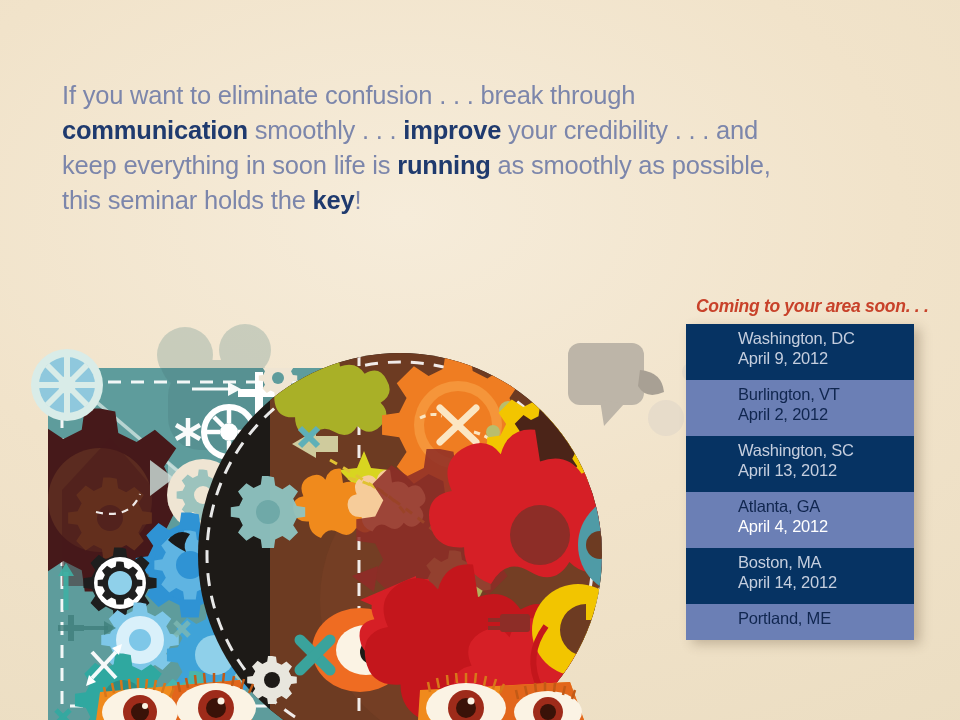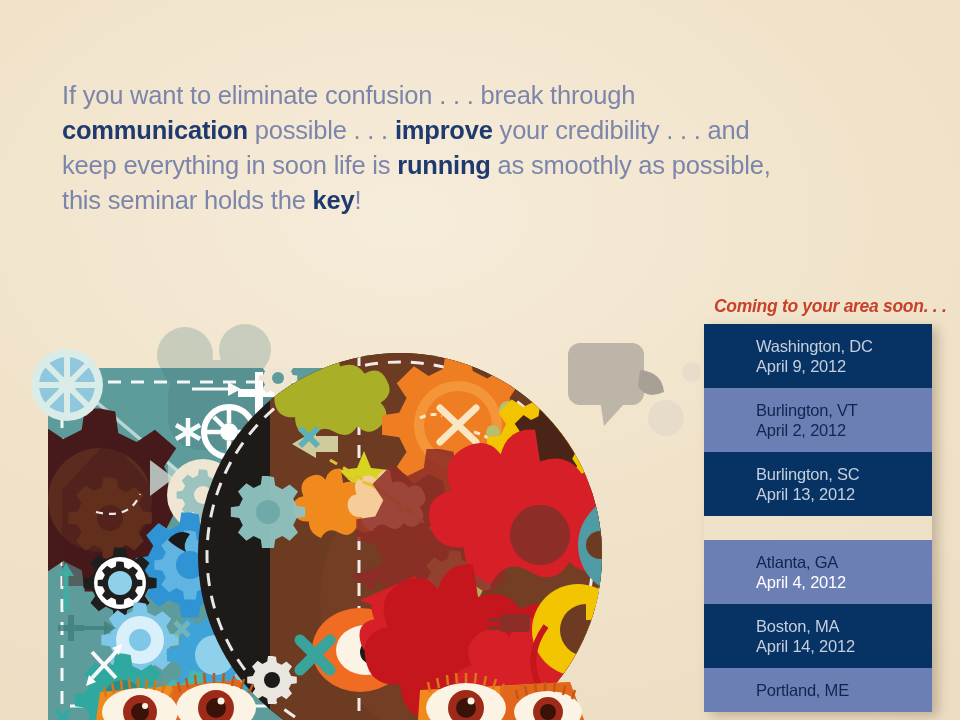--- a/index.html
+++ b/index.html
@@ -37,41 +37,41 @@
   }
   #headline .ln { display: block; white-space: nowrap; }
   #headline .hi {
     color: #1f3a6e;
     font-weight: bold;
   }
 
   
   #list-section {
     position: absolute;
-    left: 704px;
+    left: 686px;
     top: 296px;
     width: 230px;
   }
   #list-title {
     font-size: 17.5px;
     font-style: italic;
     font-weight: bold;
     color: #c8422a;
     letter-spacing: -0.3px;
     margin-left: 10px;
     margin-bottom: 7px;
     white-space: nowrap;
   }
   #city-list {
     position: relative;
     width: 228px;
     box-shadow: 6px 4px 11px rgba(90,70,45,0.30);
   }
   .city-row {
-    padding: 12px 0 12px 52px;
+    padding: 4px 0 12px 52px;
     box-sizing: border-box;
   }
   .city-row.dark  { background: #063363; }
   .city-row.light { background: #6b7fb5; }
   .city-row.dark .city-name,
   .city-row.dark .city-date  { color: #c5cede; }
   .city-row.light .city-name,
   .city-row.light .city-date { color: #10264f; }
   .city-name, .city-date {
     display: block;
@@ -581,41 +581,41 @@
             </g>
           </g>
         </g>
 
       </g>
     </svg>
   </div>
 
   <div id="headline" style="color: rgb(124, 134, 171);">
       <span class="ln"><span>If you want to eliminate confusion . . . break through</span></span>
-      <span class="ln"><span class="hi" style="color: rgb(31, 58, 110);">communication</span><span> possible . . . </span><span class="hi" style="color: rgb(31, 58, 110);">improve</span><span> your credibility . . . and</span></span>
+      <span class="ln"><span class="hi" style="color: rgb(31, 58, 110);">communication</span><span> smoothly . . . </span><span class="hi" style="color: rgb(31, 58, 110);">improve</span><span> your credibility . . . and</span></span>
       <span class="ln"><span>keep everything in soon life is </span><span class="hi" style="color: rgb(31, 58, 110);">running</span><span> as smoothly as possible,</span></span>
       <span class="ln"><span>this seminar holds the </span><span class="hi" style="color: rgb(31, 58, 110);">key</span><span>!</span></span>
     </div>
 
   <div id="list-section">
     <div id="list-title" style="color: rgb(200, 66, 42);">Coming to your area soon. . .</div>
     <div id="city-list">
         <div class="city-row dark" style="background: rgb(6, 51, 99);">
           <span class="city-name" style="color: rgb(197, 206, 222);">Washington, DC</span>
           <span class="city-date" style="color: rgb(197, 206, 222);">April 9, 2012</span>
         </div>
         <div class="city-row light" style="background: rgb(107, 127, 181);">
           <span class="city-name" style="color: rgb(16, 38, 79);">Burlington, VT</span>
           <span class="city-date" style="color: rgb(16, 38, 79);">April 2, 2012</span>
         </div>
         <div class="city-row dark" style="background: rgb(6, 51, 99);">
-          <span class="city-name" style="color: rgb(197, 206, 222);">Burlington, SC</span>
+          <span class="city-name" style="color: rgb(197, 206, 222);">Washington, SC</span>
           <span class="city-date" style="color: rgb(197, 206, 222);">April 13, 2012</span>
         </div>
-        <div class="city-row light" style="background: rgb(107, 127, 181); margin-top: 24px;">
+        <div class="city-row light" style="background: rgb(107, 127, 181);">
           <span class="city-name" style="color: rgb(16, 38, 79);">Atlanta, GA</span>
           <span class="city-date" style="color: #ffffff;">April 4, 2012</span>
         </div>
         <div class="city-row dark" style="background: rgb(6, 51, 99);">
           <span class="city-name" style="color: rgb(197, 206, 222);">Boston, MA</span>
           <span class="city-date" style="color: rgb(197, 206, 222);">April 14, 2012</span>
         </div>
         <div class="city-row light" style="background: rgb(107, 127, 181);">
           <span class="city-name" style="color: rgb(16, 38, 79);">Portland, ME</span>
         </div>

